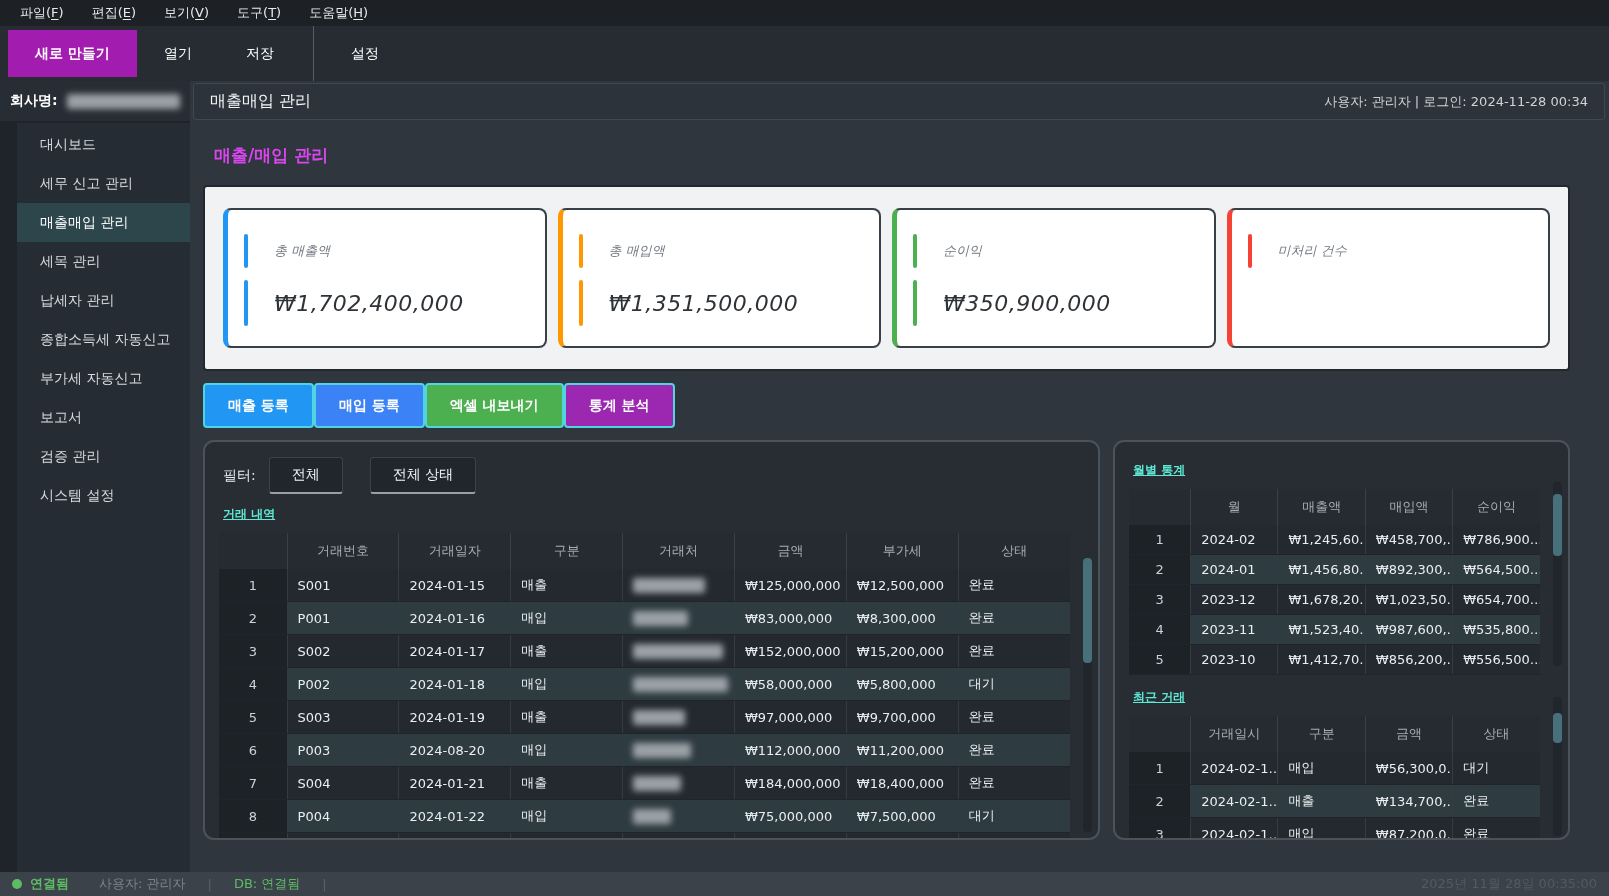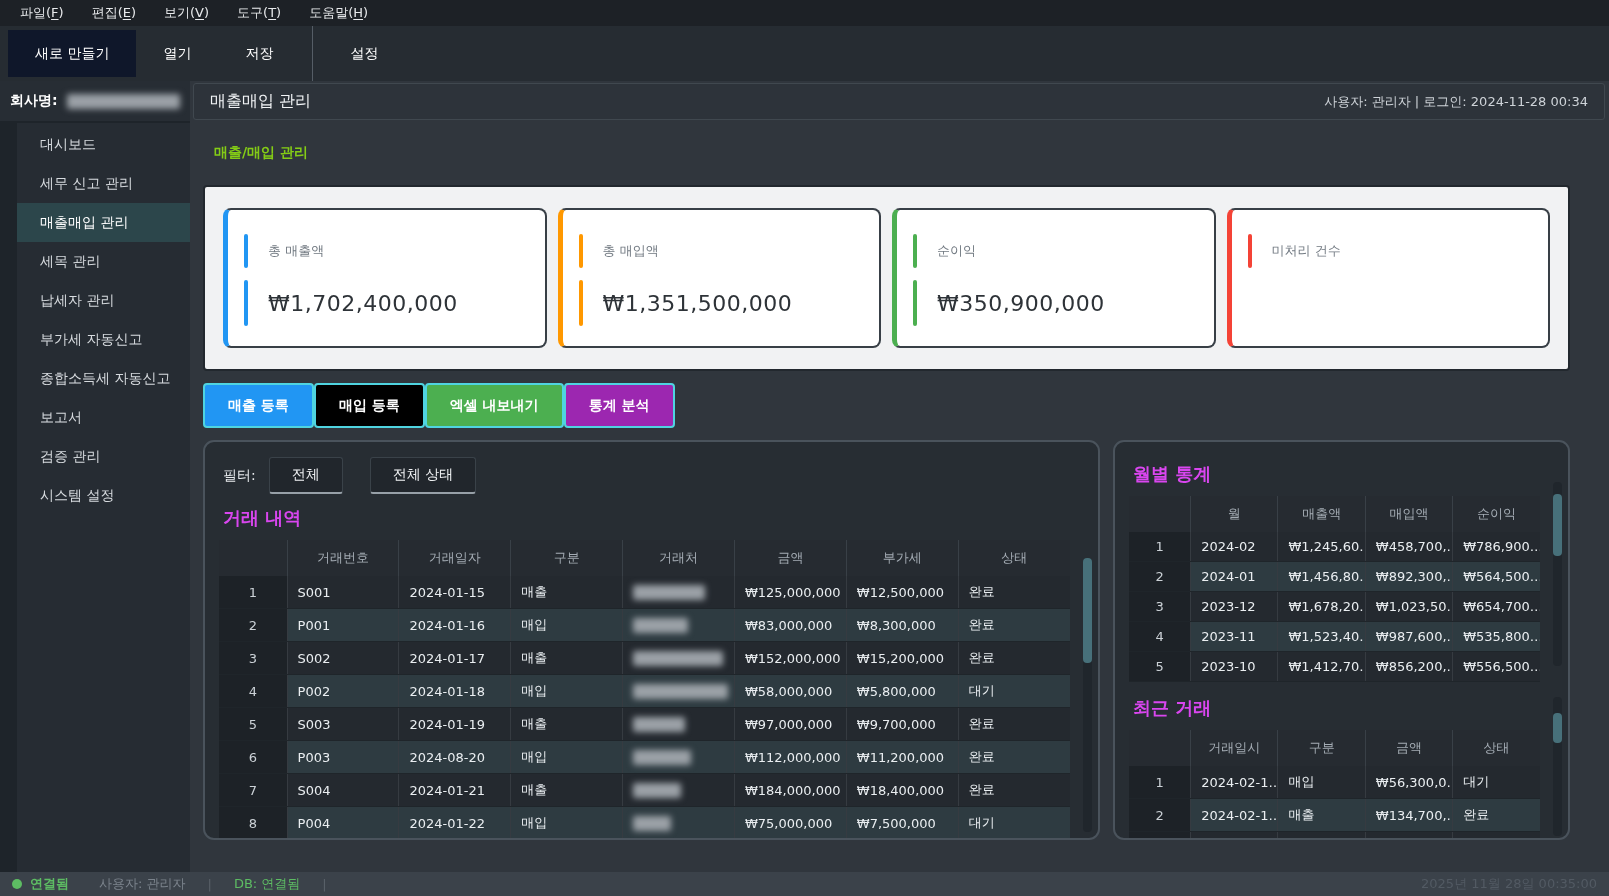--- a/index.html
+++ b/index.html
@@ -12,21 +12,21 @@
              display:flex; align-items:center; padding-left:6px; }
   .menu-item { color:#e8eaec; font-size:13px; padding:4px 14px; cursor:default; }
   .menu-item u { text-underline-offset:2px; }
 
   
   .toolbar { position:absolute; top:26px; left:0; right:0; height:55px; background:#262c32;
              display:flex; align-items:center; padding-left:8px; }
   .tb-group { display:flex; align-items:center; height:100%; padding:4px 0; }
   .tb-btn { height:47px; padding:0 27px; font-size:14px; color:#fff; background:transparent;
             border:none; font-family:inherit; }
-  .tb-btn.active { background:#0f172a; }
+  .tb-btn.active { background:#a21caf;font-weight:bold; }
   .tb-divider { width:1px; align-self:stretch; background:#555d66; margin:0 10px 0 12px; }
 
   
   .sidebar { position:absolute; top:81px; left:0; width:190px; bottom:24px; background:#1e242a; }
   .company-row { height:40px; background:#272d34; display:flex; align-items:center;
                  padding:0 10px; gap:9px; }
   .company-label { color:#fff; font-weight:bold; font-size:14px; white-space:nowrap; }
   .blur-block { display:inline-block; height:15px; background:#9ba1a7; filter:blur(3px);
                 border-radius:2px; vertical-align:middle; }
   .side-menu { position:absolute; top:42px; left:17px; right:0; bottom:0; background:#262c33; padding-top:2px; }
@@ -36,49 +36,49 @@
 
   
   .header-bar { position:absolute; top:83px; left:193px; right:4px; height:37px;
                 background:#2d333a; border:1px solid #40484f; border-radius:3px;
                 display:flex; align-items:center; justify-content:space-between; padding:0 16px; }
   .header-title { color:#f2f4f6; font-size:16px; }
   .user-info { color:#ced3d8; font-size:13px; }
 
   
   .main { position:absolute; left:190px; top:121px; right:0; bottom:24px; }
-  .page-title { position:absolute; left:24px; top:23px; color:#84cc16; font-size:14px; font-weight:bold; }
+  .page-title { position:absolute; left:24px; top:23px; color:#d946ef; font-size:17px; font-weight:bold; }
 
   .stats-panel { position:absolute; left:13px; top:64px; width:1367px; height:186px;
                  background:#f1f2f3; border:2px solid #22282e; border-radius:4px;
                  display:flex; gap:11px; padding:21px 18px; }
   .stat-card { flex:1; background:#fff; border:2px solid #383f46; border-left-width:5px;
                border-radius:8px; padding:16px 18px 0 16px; }
-  .stat-label-row, .stat-value-row { display:flex; align-items:center; gap:20px; }
+  .stat-label-row, .stat-value-row { display:flex; align-items:center; gap:26px;font-style:italic; }
   .stat-label-row { margin-top:8px; }
   .stat-value-row { margin-top:12px; }
   .tick { width:4px; border-radius:3px; flex:none; }
   .tick-sm { height:34px; } .tick-lg { height:46px; }
   .stat-label { color:#707880; font-size:13px; }
   .stat-value { color:#2e3338; font-size:22px; letter-spacing:0.5px; }
 
   .actions { position:absolute; left:13px; top:262px; display:flex; }
   .action-btn { height:45px; padding:0 23px; border:2px solid #4fd4e0; border-radius:4px;
                 color:#fff; font-size:14px; font-weight:bold; font-family:inherit; }
 
   .panel { position:absolute; background:#272d33; border:2px solid #4a535c; border-radius:11px;
            overflow:hidden; padding:12px 14px; }
   .left-panel { left:13px; top:319px; width:897px; height:400px; }
   .right-panel { left:923px; top:319px; width:457px; height:400px; }
 
   .filter-row { display:flex; align-items:center; gap:13px; margin:3px 0 12px 4px; }
   .filter-label { color:#e8ebee; font-size:14px; }
   .filter-btn { background:#21262c; border:1px solid #3a4249; border-bottom:2px solid #97a0a8;
                 border-radius:3px; color:#f0f2f4; font-size:14px; padding:8px 22px; font-family:inherit; }
-  .section-title { color:#d946ef; font-size:18px; font-weight:bold; margin:8px 0 10px 4px; }
+  .section-title { color:#5eead4; font-size:12px; font-weight:bold; margin:8px 0 10px 4px;text-decoration:underline; }
 
   table.grid { border-collapse:collapse; table-layout:fixed; width:calc(100% - 14px); }
   .grid th { background:#262b31; color:#a5adb5; font-weight:normal; font-size:13px;
              padding:9px 6px; border-left:1px solid #394047; text-align:center; white-space:nowrap; overflow:hidden; }
   .grid th:first-child { border-left:none; }
   .grid td { font-size:13px; color:#eaeef1; padding:7px 10px; border-left:1px solid rgba(255,255,255,0.07);
              border-bottom:1px solid #1f252a; white-space:nowrap; overflow:hidden; }
   .grid td:first-child { border-left:none; }
   .grid tr.odd td { background:#24292f; }
   .grid tr.even td { background:#2e3b41; }
@@ -134,22 +134,22 @@
     <div class="company-row">
       <span class="company-label">회사명:</span>
       <span class="blur-block" style="width:118px;"></span>
     </div>
     <div class="side-menu" id="side-menu">
         <div class="side-item">대시보드</div>
         <div class="side-item">세무 신고 관리</div>
         <div class="side-item active">매출매입 관리</div>
         <div class="side-item">세목 관리</div>
         <div class="side-item">납세자 관리</div>
+        <div class="side-item">종합소득세 자동신고</div>
         <div class="side-item">부가세 자동신고</div>
-        <div class="side-item">종합소득세 자동신고</div>
         <div class="side-item">보고서</div>
         <div class="side-item">검증 관리</div>
         <div class="side-item">시스템 설정</div>
       </div>
   </div>
 
   <div class="header-bar">
     <span class="header-title">매출매입 관리</span>
     <span class="user-info">사용자: 관리자 | 로그인: 2024-11-28 00:34</span>
   </div>
@@ -191,21 +191,21 @@
         <div class="stat-card" style="border-left-color: rgb(244, 67, 54);">
           <div class="stat-label-row">
             <span class="tick tick-sm" style="background: rgb(244, 67, 54);"></span>
             <span class="stat-label">미처리 건수</span>
           </div>
         </div>
       </div>
 
     <div class="actions" id="actions-row">
         <button class="action-btn" style="background: rgb(33, 150, 243);">매출 등록</button>
-        <button class="action-btn" style="background: #000000;">매입 등록</button>
+        <button class="action-btn" style="background: #3b82f6;">매입 등록</button>
         <button class="action-btn" style="background: rgb(76, 175, 80);">엑셀 내보내기</button>
         <button class="action-btn" style="background: rgb(156, 39, 176); text-align: center;">통계 분석</button>
       </div>
 
     <div class="panel left-panel">
       <div class="filter-row">
         <span class="filter-label">필터:</span>
         <span id="filter-options"><button class="filter-btn" style="margin-right: 27px;">전체</button><button class="filter-btn" style="margin-right: 13px;">전체 상태</button></span>
       </div>
       <div class="section-title">거래 내역</div>

